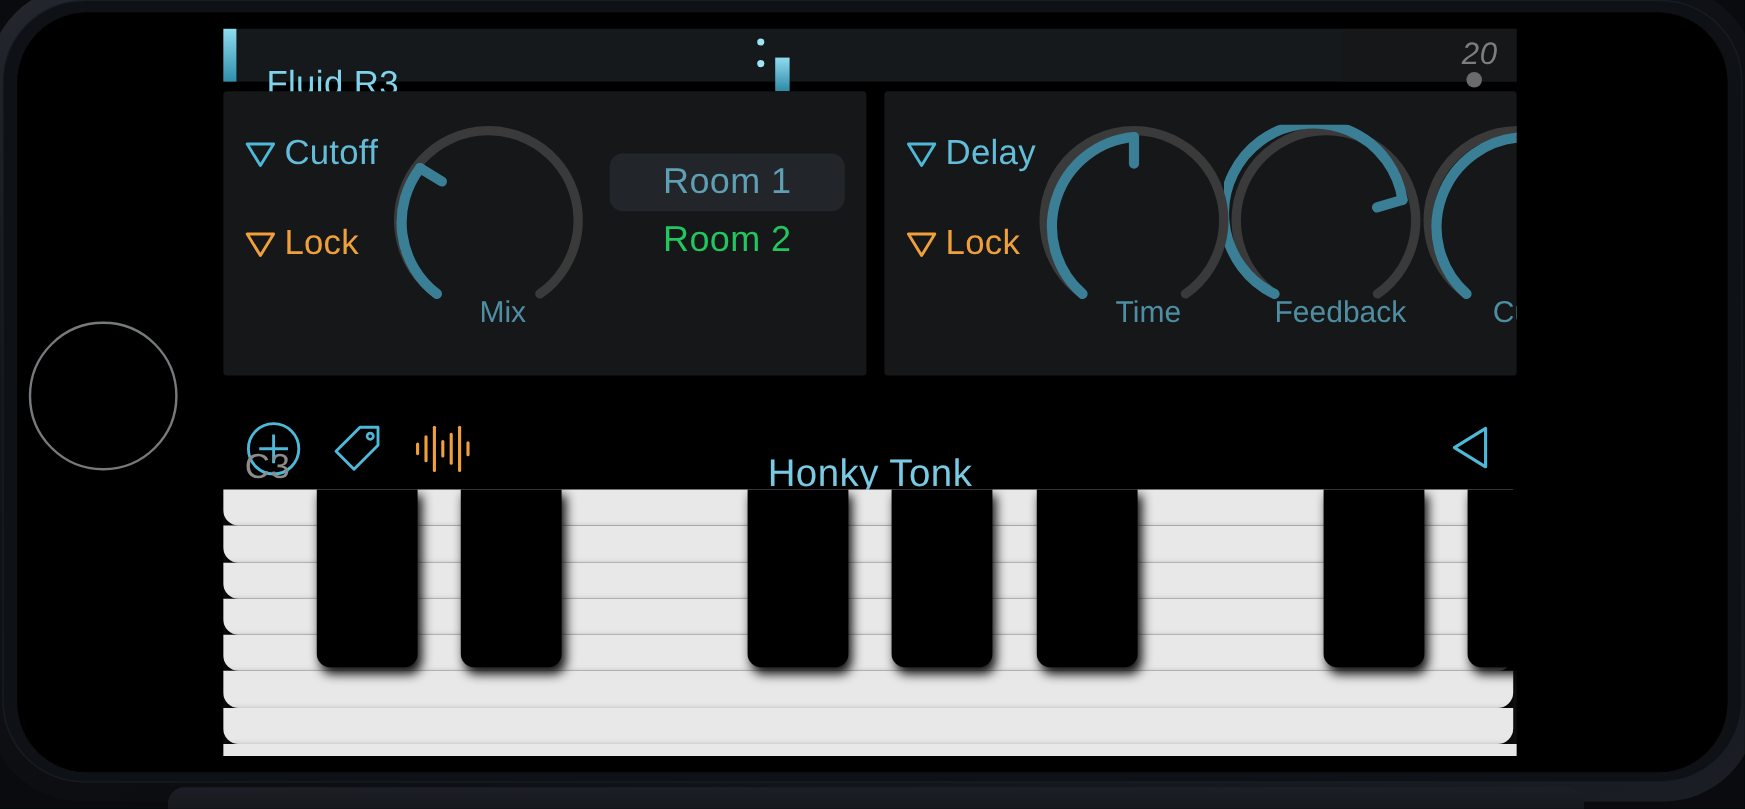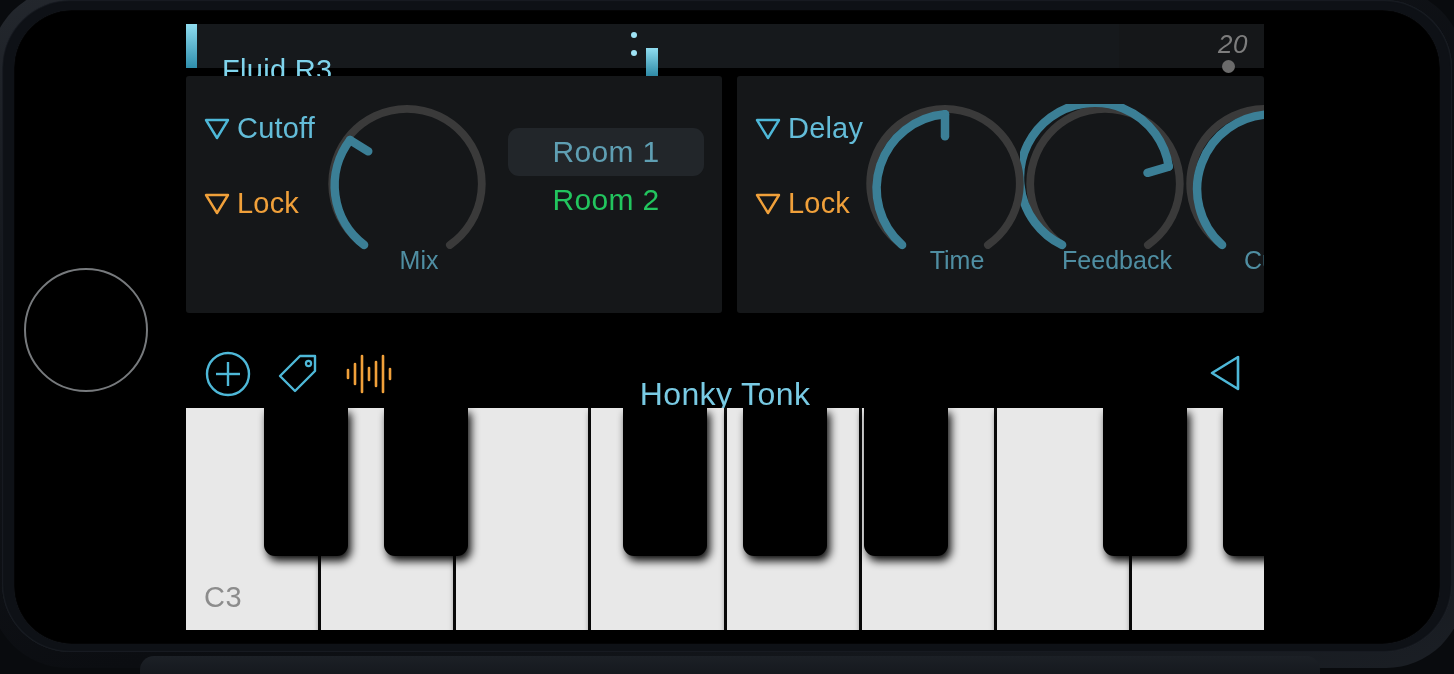--- a/index.html
+++ b/index.html
@@ -140,21 +140,21 @@
     position:absolute; left:0; right:0; top:14px; text-align:center;
     font-size:32px; color:#79cbe4; letter-spacing:.4px;margin-top:22px;
   }
   .pb-right{ position:absolute; right:22px; top:14px; }
 
   
   .keyboard{
     position:absolute; left:0; top:388px; width:1078px; height:242px;
     background:#111;
   }
-  .wkeys{ position:absolute; inset:0; display:flex; }
+  .wkeys{ position:absolute; inset:0; display:flex;flex-direction:column; }
   .wkey{
     position:relative; flex:1 0 0; margin-right:3px; height:238px;
     background:#e8e8e8; border-radius:0 0 13px 13px;
     box-shadow:0 4px 7px rgba(0,0,0,.75);
   }
   .wkey:last-child{ margin-right:0; }
   .wkey span{
     position:absolute; left:18px; bottom:32px;
     font-size:29px; color:#8c8c8c; letter-spacing:.5px;
   }

